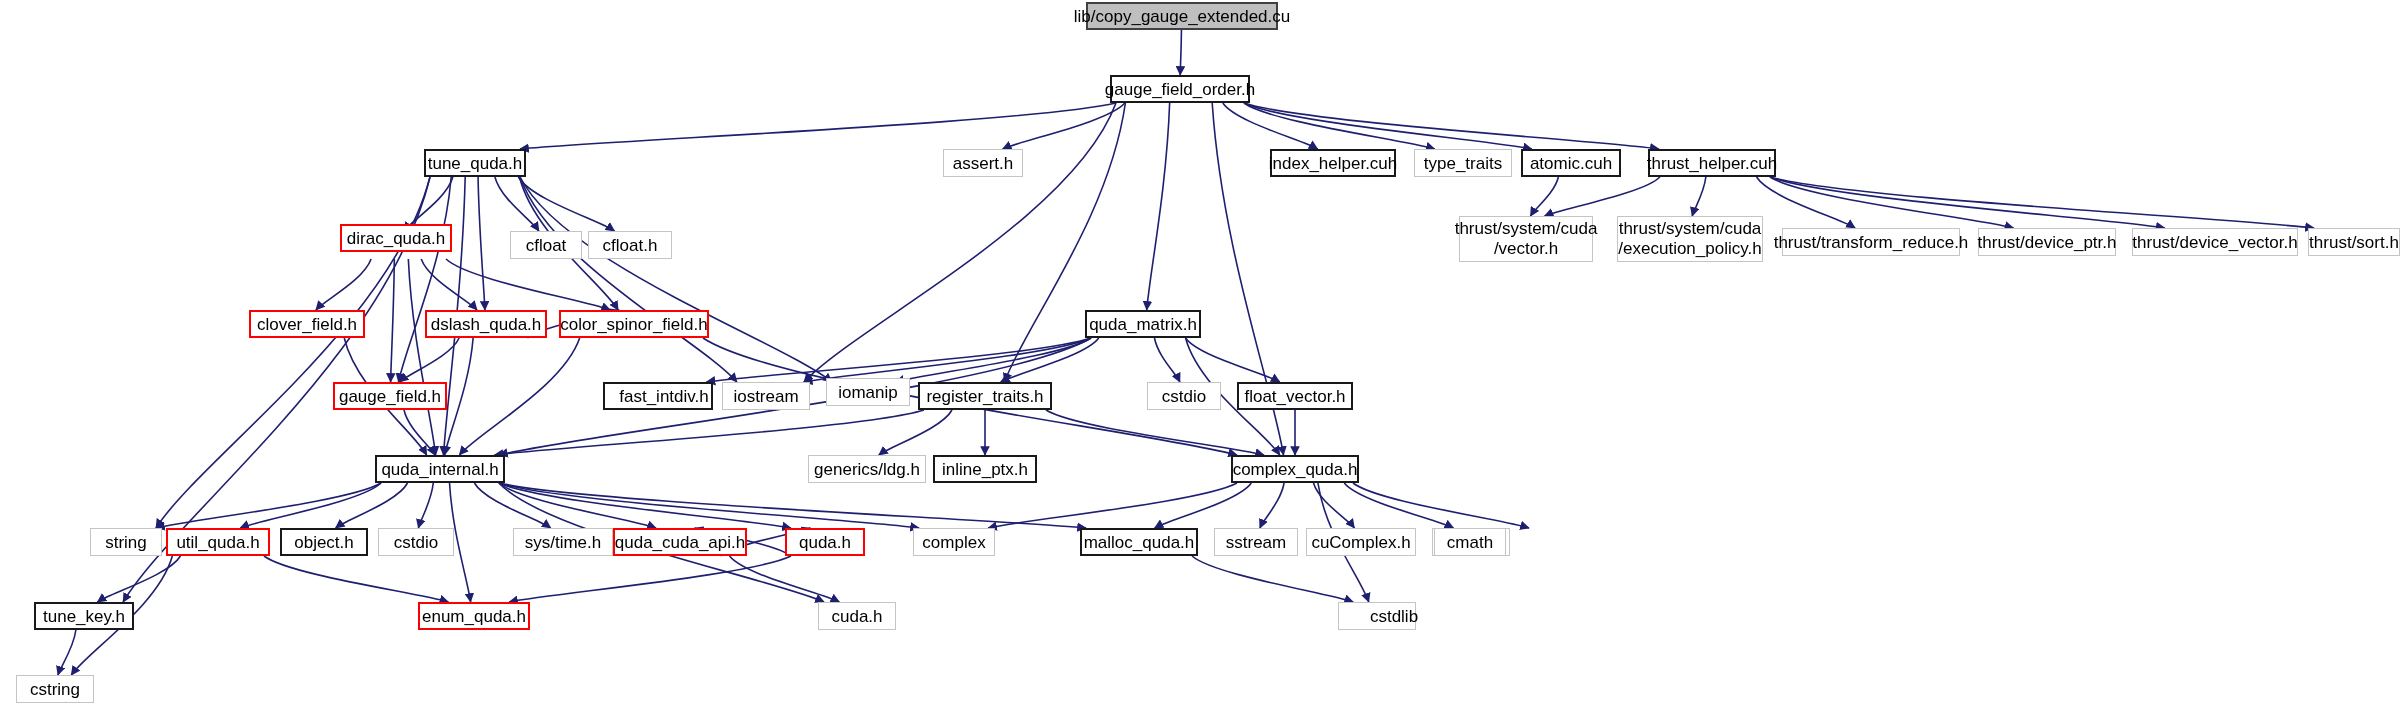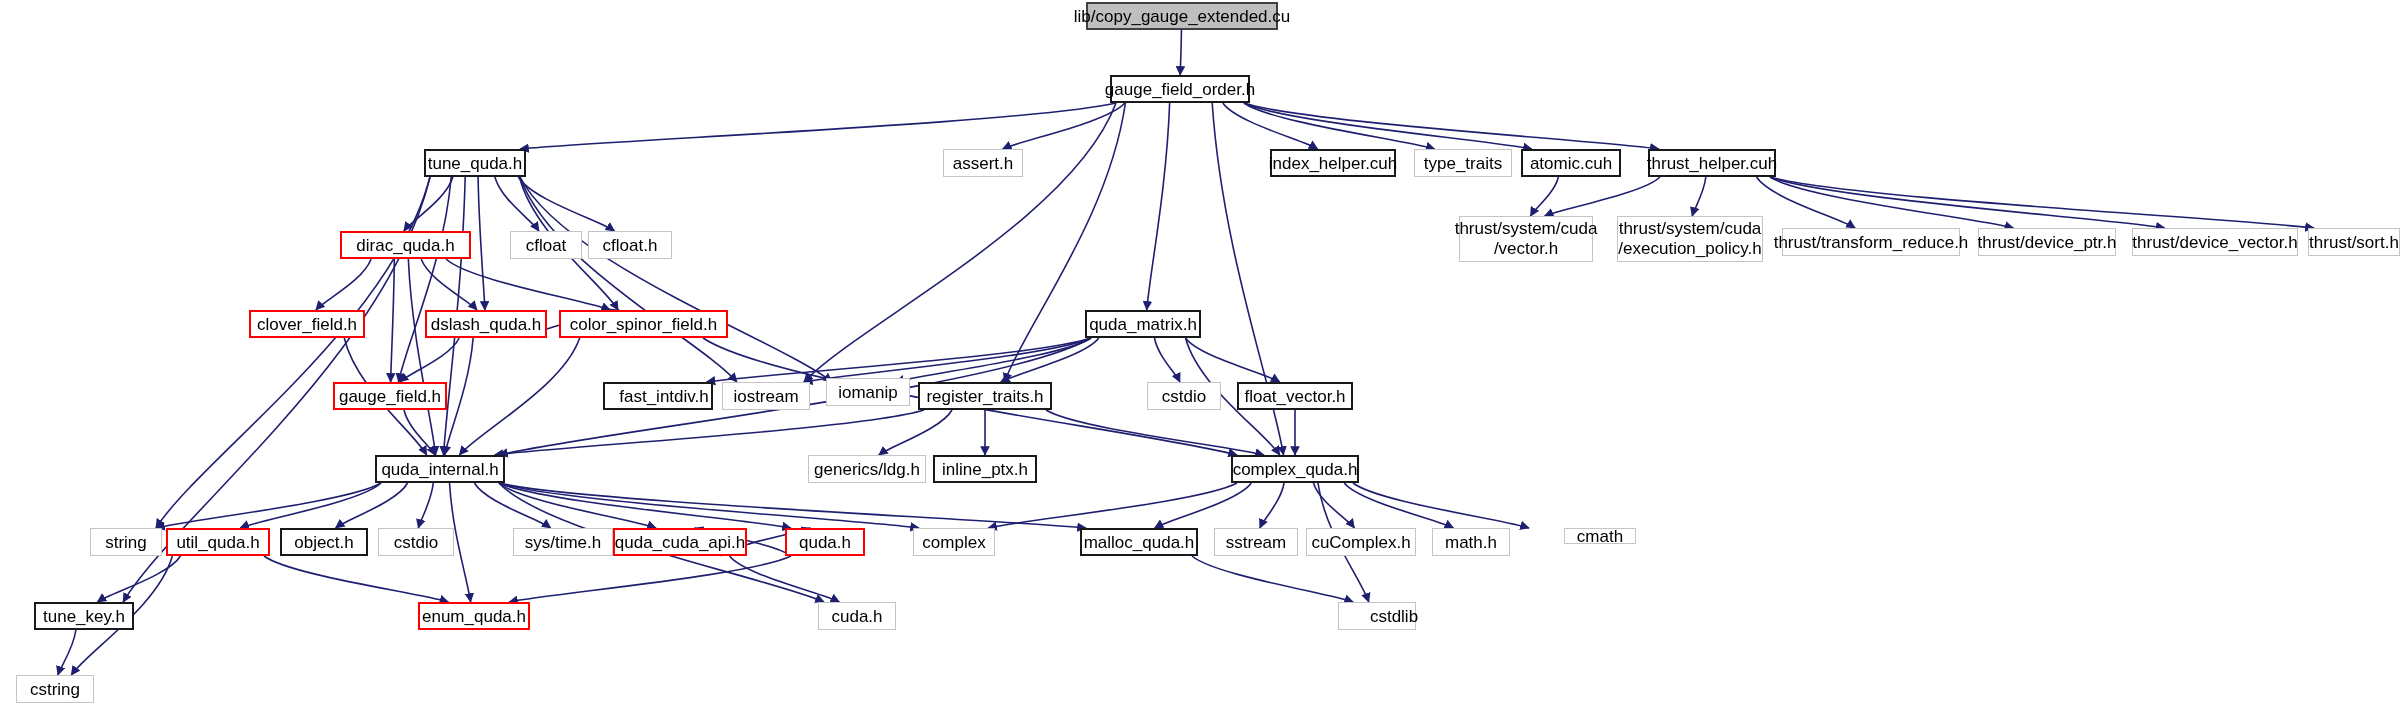--- a/index.html
+++ b/index.html
@@ -118,26 +118,26 @@
       <div class="node k-dark" style="left: 1521px; top: 149px; width: 100px; height: 28px;">atomic.cuh</div>
       <div class="node k-dark" style="left: 1648px; top: 149px; width: 128px; height: 28px;">thrust_helper.cuh</div>
       <div class="node two-line" style="left: 1459px; top: 216px; width: 134px; height: 46px;">thrust/system/cuda
 /vector.h</div>
       <div class="node two-line" style="left: 1617px; top: 216px; width: 146px; height: 46px;">thrust/system/cuda
 /execution_policy.h</div>
       <div class="node" style="left: 1782px; top: 228px; width: 178px; height: 28px;">thrust/transform_reduce.h</div>
       <div class="node" style="left: 1978px; top: 228px; width: 138px; height: 28px;">thrust/device_ptr.h</div>
       <div class="node" style="left: 2132px; top: 228px; width: 166px; height: 28px;">thrust/device_vector.h</div>
       <div class="node" style="left: 2308px; top: 228px; width: 92px; height: 28px;">thrust/sort.h</div>
-      <div class="node k-red" style="left: 340px; top: 231px; width: 131px; height: 28px;">dirac_quda.h</div>
+      <div class="node k-red" style="left: 340px; top: 224px; width: 112px; height: 28px;">dirac_quda.h</div>
       <div class="node" style="left: 510px; top: 231px; width: 72px; height: 28px;">cfloat</div>
       <div class="node" style="left: 588px; top: 231px; width: 84px; height: 28px;">cfloat.h</div>
       <div class="node k-red" style="left: 249px; top: 310px; width: 116px; height: 28px;">clover_field.h</div>
       <div class="node k-red" style="left: 425px; top: 310px; width: 122px; height: 28px;">dslash_quda.h</div>
-      <div class="node k-red" style="left: 559px; top: 310px; width: 169px; height: 28px;">color_spinor_field.h</div>
+      <div class="node k-red" style="left: 559px; top: 310px; width: 150px; height: 28px;">color_spinor_field.h</div>
       <div class="node k-dark" style="left: 1085px; top: 310px; width: 116px; height: 28px;">quda_matrix.h</div>
       <div class="node k-red" style="left: 333px; top: 382px; width: 114px; height: 28px;">gauge_field.h</div>
       <div class="node k-dark" style="left: 603px; top: 382px; width: 110px; height: 28px; padding-left: 12px;">fast_intdiv.h</div>
       <div class="node" style="left: 722px; top: 382px; width: 88px; height: 28px;">iostream</div>
       <div class="node" style="left: 826px; top: 378px; width: 84px; height: 28px;">iomanip</div>
       <div class="node k-dark" style="left: 918px; top: 382px; width: 134px; height: 28px;">register_traits.h</div>
       <div class="node" style="left: 1147px; top: 382px; width: 74px; height: 28px;">cstdio</div>
       <div class="node k-dark" style="left: 1237px; top: 382px; width: 116px; height: 28px;">float_vector.h</div>
       <div class="node k-dark" style="left: 375px; top: 455px; width: 130px; height: 28px;">quda_internal.h</div>
       <div class="node" style="left: 808px; top: 455px; width: 118px; height: 28px;">generics/ldg.h</div>
@@ -148,20 +148,20 @@
       <div class="node k-dark" style="left: 280px; top: 528px; width: 88px; height: 28px;">object.h</div>
       <div class="node" style="left: 378px; top: 528px; width: 76px; height: 28px;">cstdio</div>
       <div class="node" style="left: 513px; top: 528px; width: 100px; height: 28px;">sys/time.h</div>
       <div class="node k-red" style="left: 613px; top: 528px; width: 134px; height: 28px;">quda_cuda_api.h</div>
       <div class="node k-red" style="left: 785px; top: 528px; width: 80px; height: 28px;">quda.h</div>
       <div class="node" style="left: 913px; top: 528px; width: 82px; height: 28px;">complex</div>
       <div class="node k-dark" style="left: 1080px; top: 528px; width: 118px; height: 28px;">malloc_quda.h</div>
       <div class="node" style="left: 1214px; top: 528px; width: 84px; height: 28px;">sstream</div>
       <div class="node" style="left: 1306px; top: 528px; width: 110px; height: 28px;">cuComplex.h</div>
       <div class="node" style="left: 1432px; top: 528px; width: 78px; height: 28px;">math.h</div>
-      <div class="node" style="left: 1564px; top: 528px; width: 72px; height: 16px;">cmath</div>
+      <div class="node" style="left: 1434px; top: 528px; width: 72px; height: 28px;">cmath</div>
       <div class="node k-dark" style="left: 34px; top: 602px; width: 100px; height: 28px;">tune_key.h</div>
       <div class="node k-red" style="left: 418px; top: 602px; width: 112px; height: 28px;">enum_quda.h</div>
       <div class="node" style="left: 818px; top: 602px; width: 78px; height: 28px;">cuda.h</div>
       <div class="node" style="left: 1338px; top: 602px; width: 78px; height: 28px; padding-left: 34px;">cstdlib</div>
       <div class="node" style="left: 16px; top: 675px; width: 78px; height: 28px;">cstring</div>
     </div>
 </div>
 
 </body></html>

